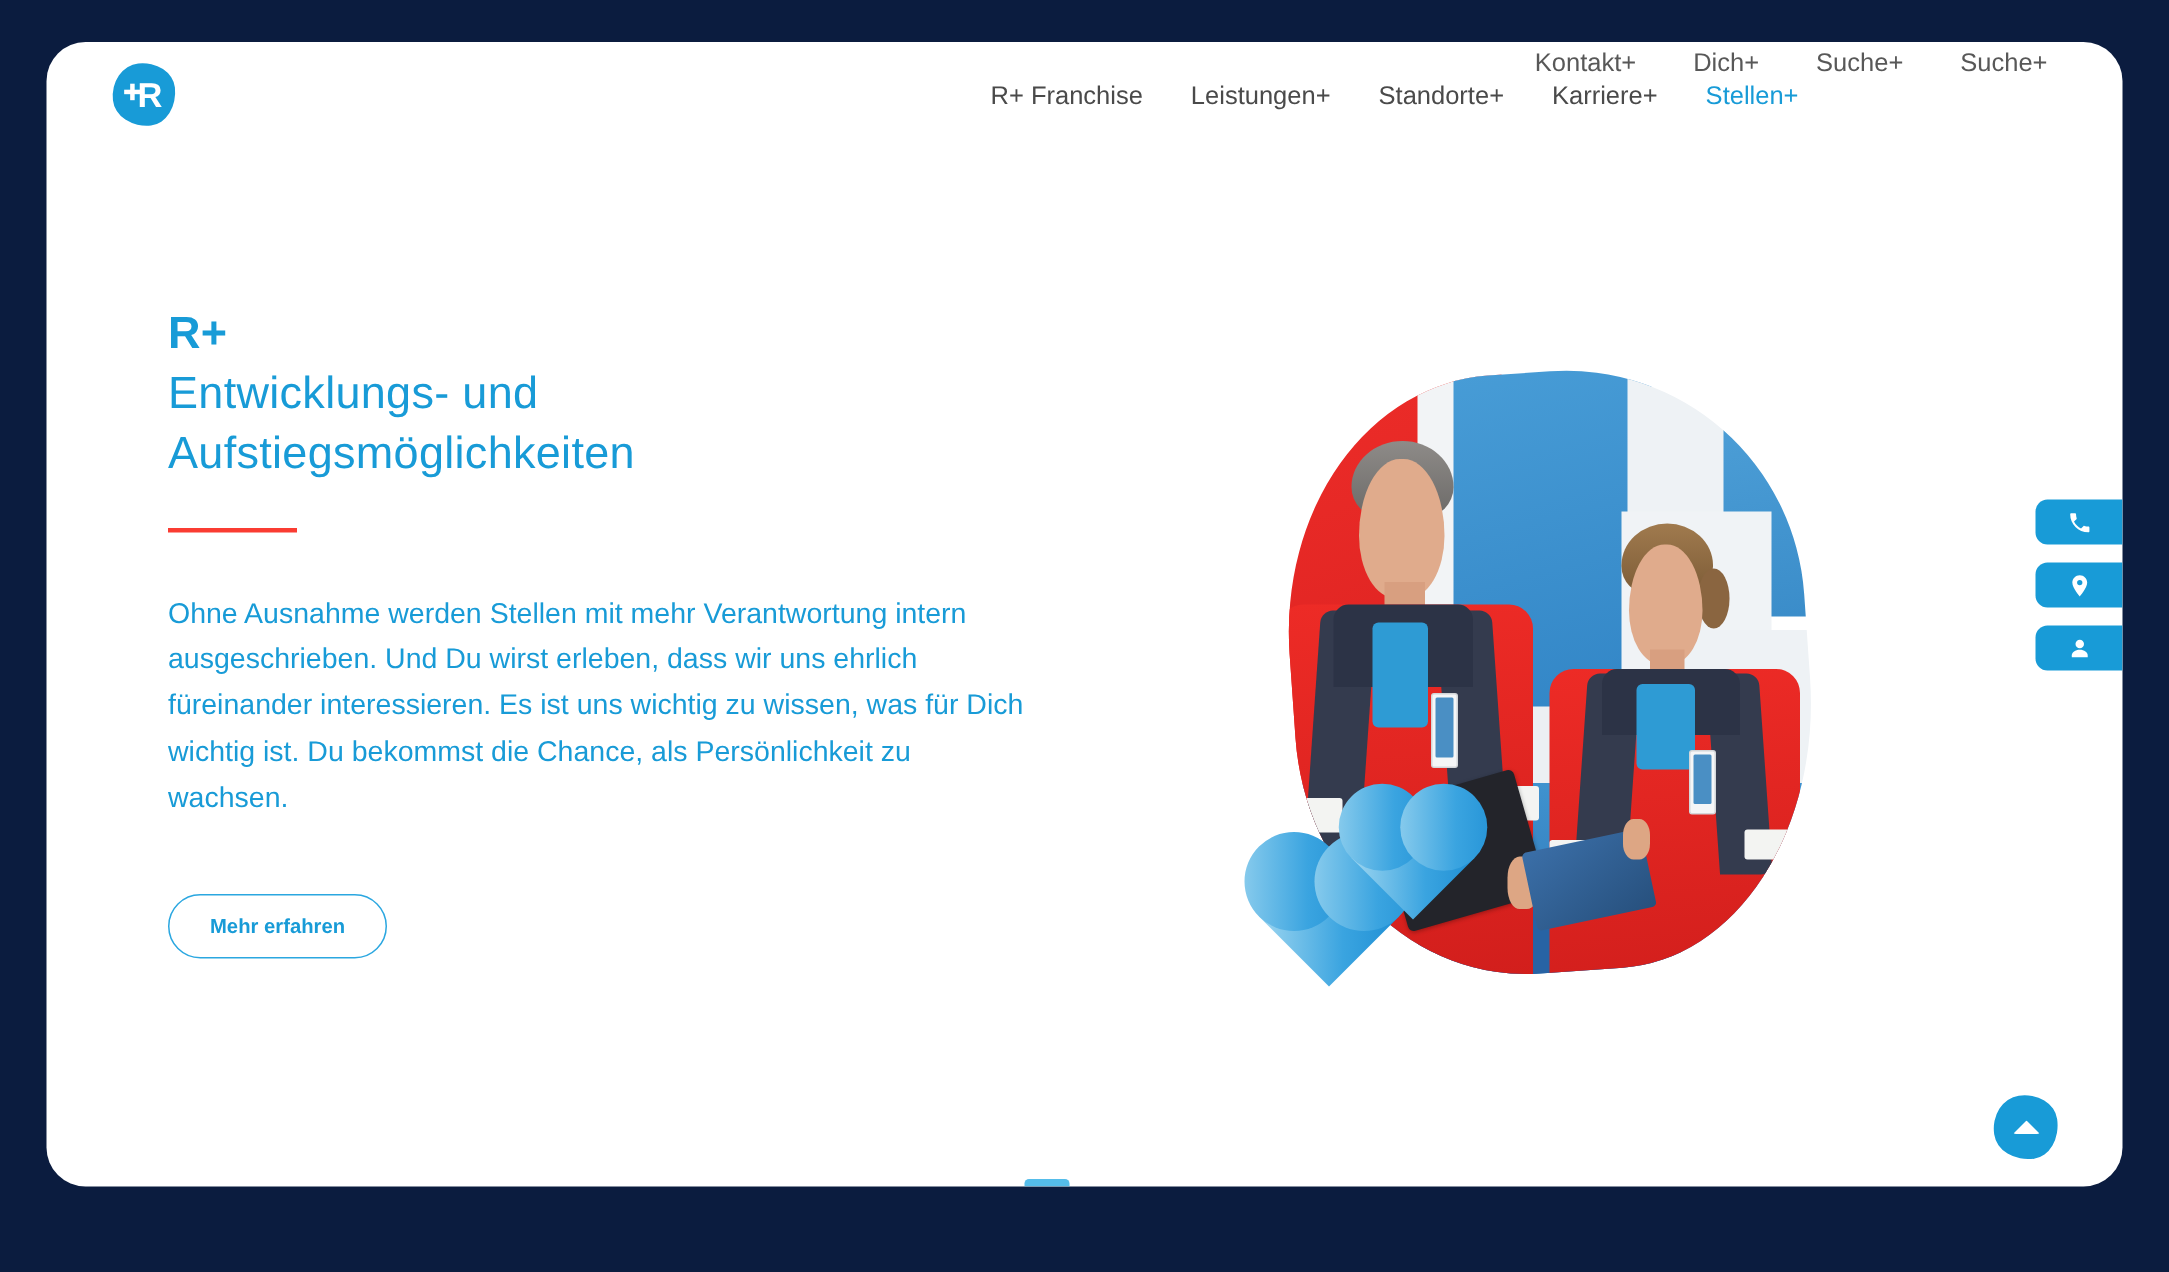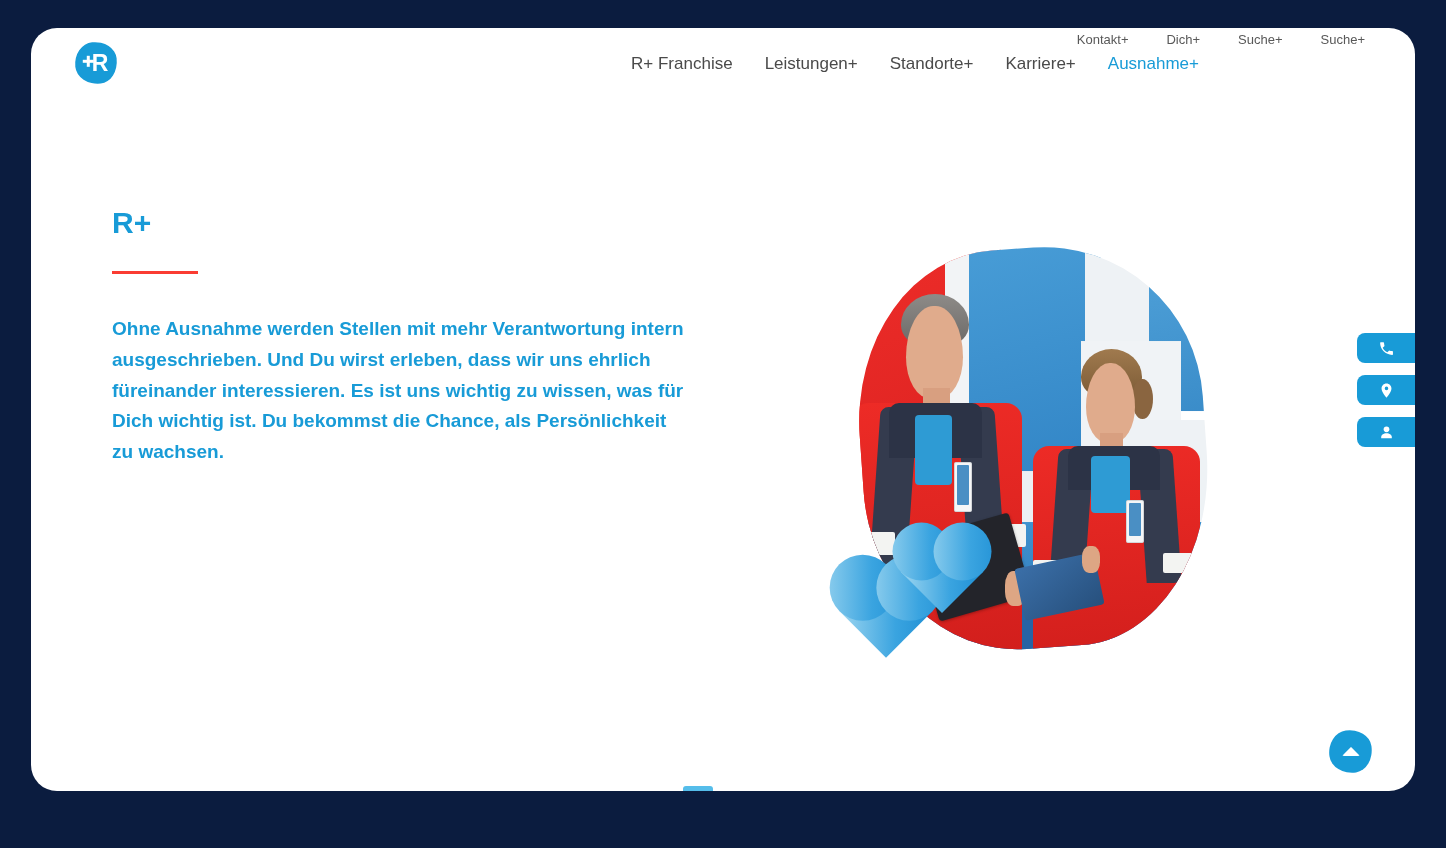--- a/index.html
+++ b/index.html
@@ -85,21 +85,21 @@
   #logo .logo-plus:before { left: 4px; top: 0; width: 3px; height: 11px; }
   #logo .logo-plus:after  { left: 0; top: 4px; width: 11px; height: 3px; }
 
   
   #utility-nav {
     position: absolute;
     right: 50px;
     top: 4px;
     display: flex;
     gap: 38px;
-    font-size: 13px;
+    font-size: 17px;
     color: #585858;
   }
   #utility-nav .u-item { cursor: pointer; white-space: nowrap; }
 
   
   #main-nav {
     position: absolute;
     right: 216px;
     top: 26px;
     display: flex;
@@ -141,21 +141,21 @@
     height: 3px;
     background: #fa3c32;
   }
 
   #hero-body {
     margin-top: 40px;
     width: 580px;
     font-size: 19px;
     line-height: 1.62;
     color: #189bd7;
-    font-weight: 700;
+    font-weight: 400;
   }
 
   #hero-cta {
     margin-top: 48px;
     display: inline-block;
     padding: 13px 27px;
     border: 1px solid #2ba7e0;
     border-radius: 40px;
     color: #189bd7;
     font-size: 13.5px;
@@ -466,28 +466,31 @@
         <span class="u-item">Dich+</span>
         <span class="u-item">Suche+</span>
         <span class="u-item">Suche+</span>
       </div>
 
       <div id="main-nav">
         <span class="m-item">R+ Franchise</span>
         <span class="m-item">Leistungen+</span>
         <span class="m-item">Standorte+</span>
         <span class="m-item">Karriere+</span>
-        <span class="m-item active">Ausnahme+</span>
+        <span class="m-item active">Stellen+</span>
       </div>
     </div>
 
     <div id="hero-left">
       <div id="hero-eyebrow">R+</div>
+      <h1 id="hero-title">Entwicklungs- und
+Aufstiegsmöglichkeiten</h1>
       <div id="hero-rule"></div>
       <p id="hero-body">Ohne Ausnahme werden Stellen mit mehr Verantwortung intern ausgeschrieben. Und Du wirst erleben, dass wir uns ehrlich füreinander interessieren. Es ist uns wichtig zu wissen, was für Dich wichtig ist. Du bekommst die Chance, als Persönlichkeit zu wachsen.</p>
+      <div id="hero-cta">Mehr erfahren</div>
     </div>
 
     <div id="hero-media">
 
       <div id="photo-mask">
         <div id="photo-inner">
           <div class="bg-red"></div>
           <div class="bg-white-l"></div>
           <div class="bg-blue-main"></div>
           <div class="bg-white-tr"></div>

